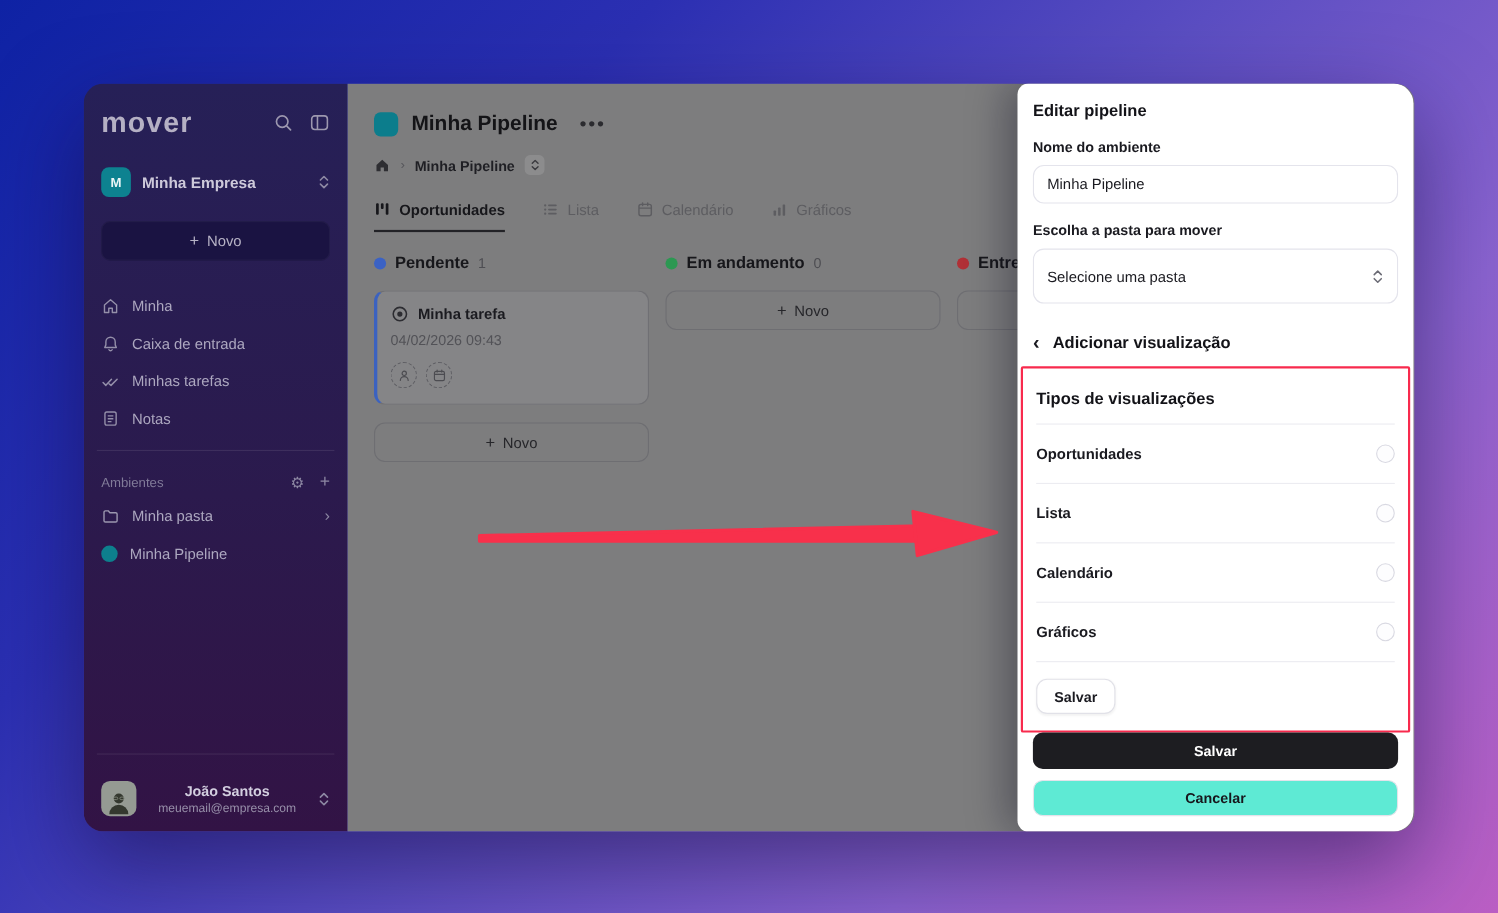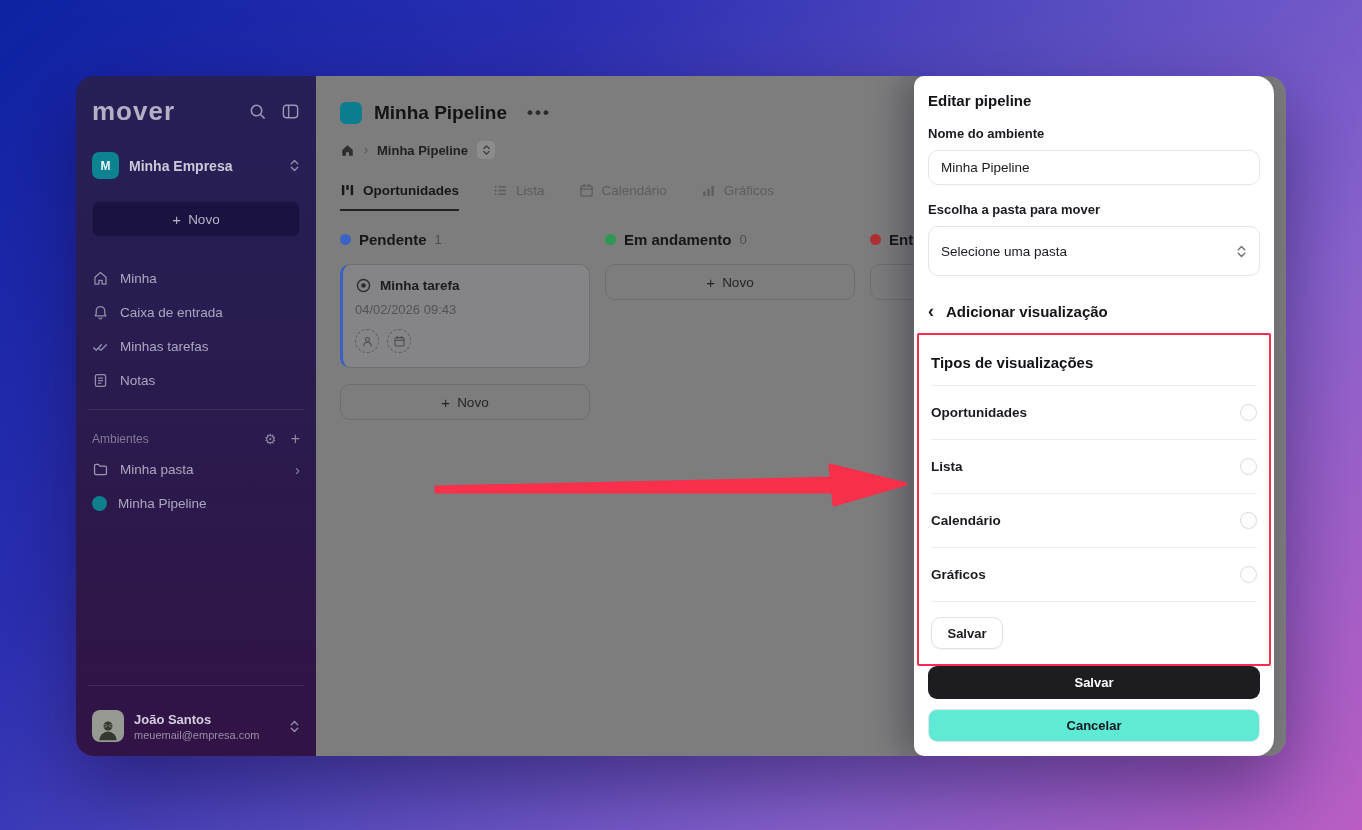--- a/index.html
+++ b/index.html
@@ -35,21 +35,21 @@
   .nav-item .nico svg { width:100%; height:100%; }
   .sb-div { height:1px; background:rgba(255,255,255,.09); margin:12px -4px; }
   .amb-head { display:flex; align-items:center; margin-top:4px; height:26px; }
   .amb-label { font-size:12px; color:#817b99; flex:1; }
   .amb-gear { font-size:14px; color:#8d88a3; cursor:pointer; }
   .amb-plus { font-size:16px; color:#8d88a3; margin-left:14px; cursor:pointer; }
   .tree-item { display:flex; align-items:center; gap:11px; height:34px; font-size:13.5px; color:#aca7bf; cursor:pointer; }
   .tree-item .chev { margin-left:auto; font-size:15px; color:#8d88a3; }
   .teal-dot { width:15px; height:15px; border-radius:50%; background:#0d7f8d; flex-shrink:0; }
   .sb-spacer { flex:1; }
-  .user-row { display:flex; align-items:center; gap:10px; margin-top:12px; cursor:pointer; }
+  .user-row { display:flex; align-items:center; gap:10px; margin-top:12px; cursor:pointer;text-align:center; }
   .user-avatar { width:32px; height:32px; border-radius:8px; background:#959a93; overflow:hidden;
     display:flex; align-items:flex-end; justify-content:center; }
   .user-avatar svg { width:26px; height:26px; }
   .user-meta { flex:1; min-width:0; }
   .user-name { font-size:13px; font-weight:600; color:#d3cfe0; }
   .user-email { font-size:11px; color:#978fa9; margin-top:2px; }
 
   
   .main { flex:1; background:#7d7d7e; position:relative; overflow:hidden; }
   .main-inner { padding:26px 24px 0; }
@@ -86,21 +86,21 @@
   .card-date { font-size:13px; color:#525257; margin-top:8px; }
   .card-icons { display:flex; gap:8px; margin-top:12px; }
   .dashed-ico { width:24px; height:24px; border:1.3px dashed #5f5f64; border-radius:50%;
     display:flex; align-items:center; justify-content:center; color:#4c4c51; cursor:pointer; }
   .dashed-ico svg { width:13px; height:13px; }
   .board-novo { height:36px; border:1px solid #6e6e72; border-radius:10px; display:flex;
     align-items:center; justify-content:center; gap:7px; font-size:13.5px; color:#26262a; cursor:pointer; }
   .plus-g { font-size:15px; font-weight:400; }
 
   
-  .modal { position:absolute; top:0; right:12px; bottom:0; width:360px; background:#ffffff;
+  .modal { position:absolute; top:0; right:1px; bottom:0; width:360px; background:#ffffff;
     border-radius:10px 18px 18px 10px; z-index:5; display:flex; flex-direction:column;
     padding:16px 14px 14px; box-shadow:-10px 0 36px rgba(10,10,30,.35); }
   .mo-title { font-size:15px; font-weight:700; color:#131318; }
   .mo-label { font-size:13px; font-weight:600; color:#1a1a20; margin-top:17px; }
   .mo-input { margin-top:9px; height:36px; border:1px solid #e4e4ec; border-radius:10px;
     padding:0 12px; font-size:13.5px; color:#1a1a20; width:100%; outline:none;
     font-family:"Liberation Sans",sans-serif; background:#fff; }
   .mo-select { margin-top:9px; height:52px; border:1px solid #e4e4ec; border-radius:10px;
     padding:0 12px; display:flex; align-items:center; font-size:13.5px; color:#1a1a20; cursor:pointer; }
   .mo-select .sp { flex:1; }

